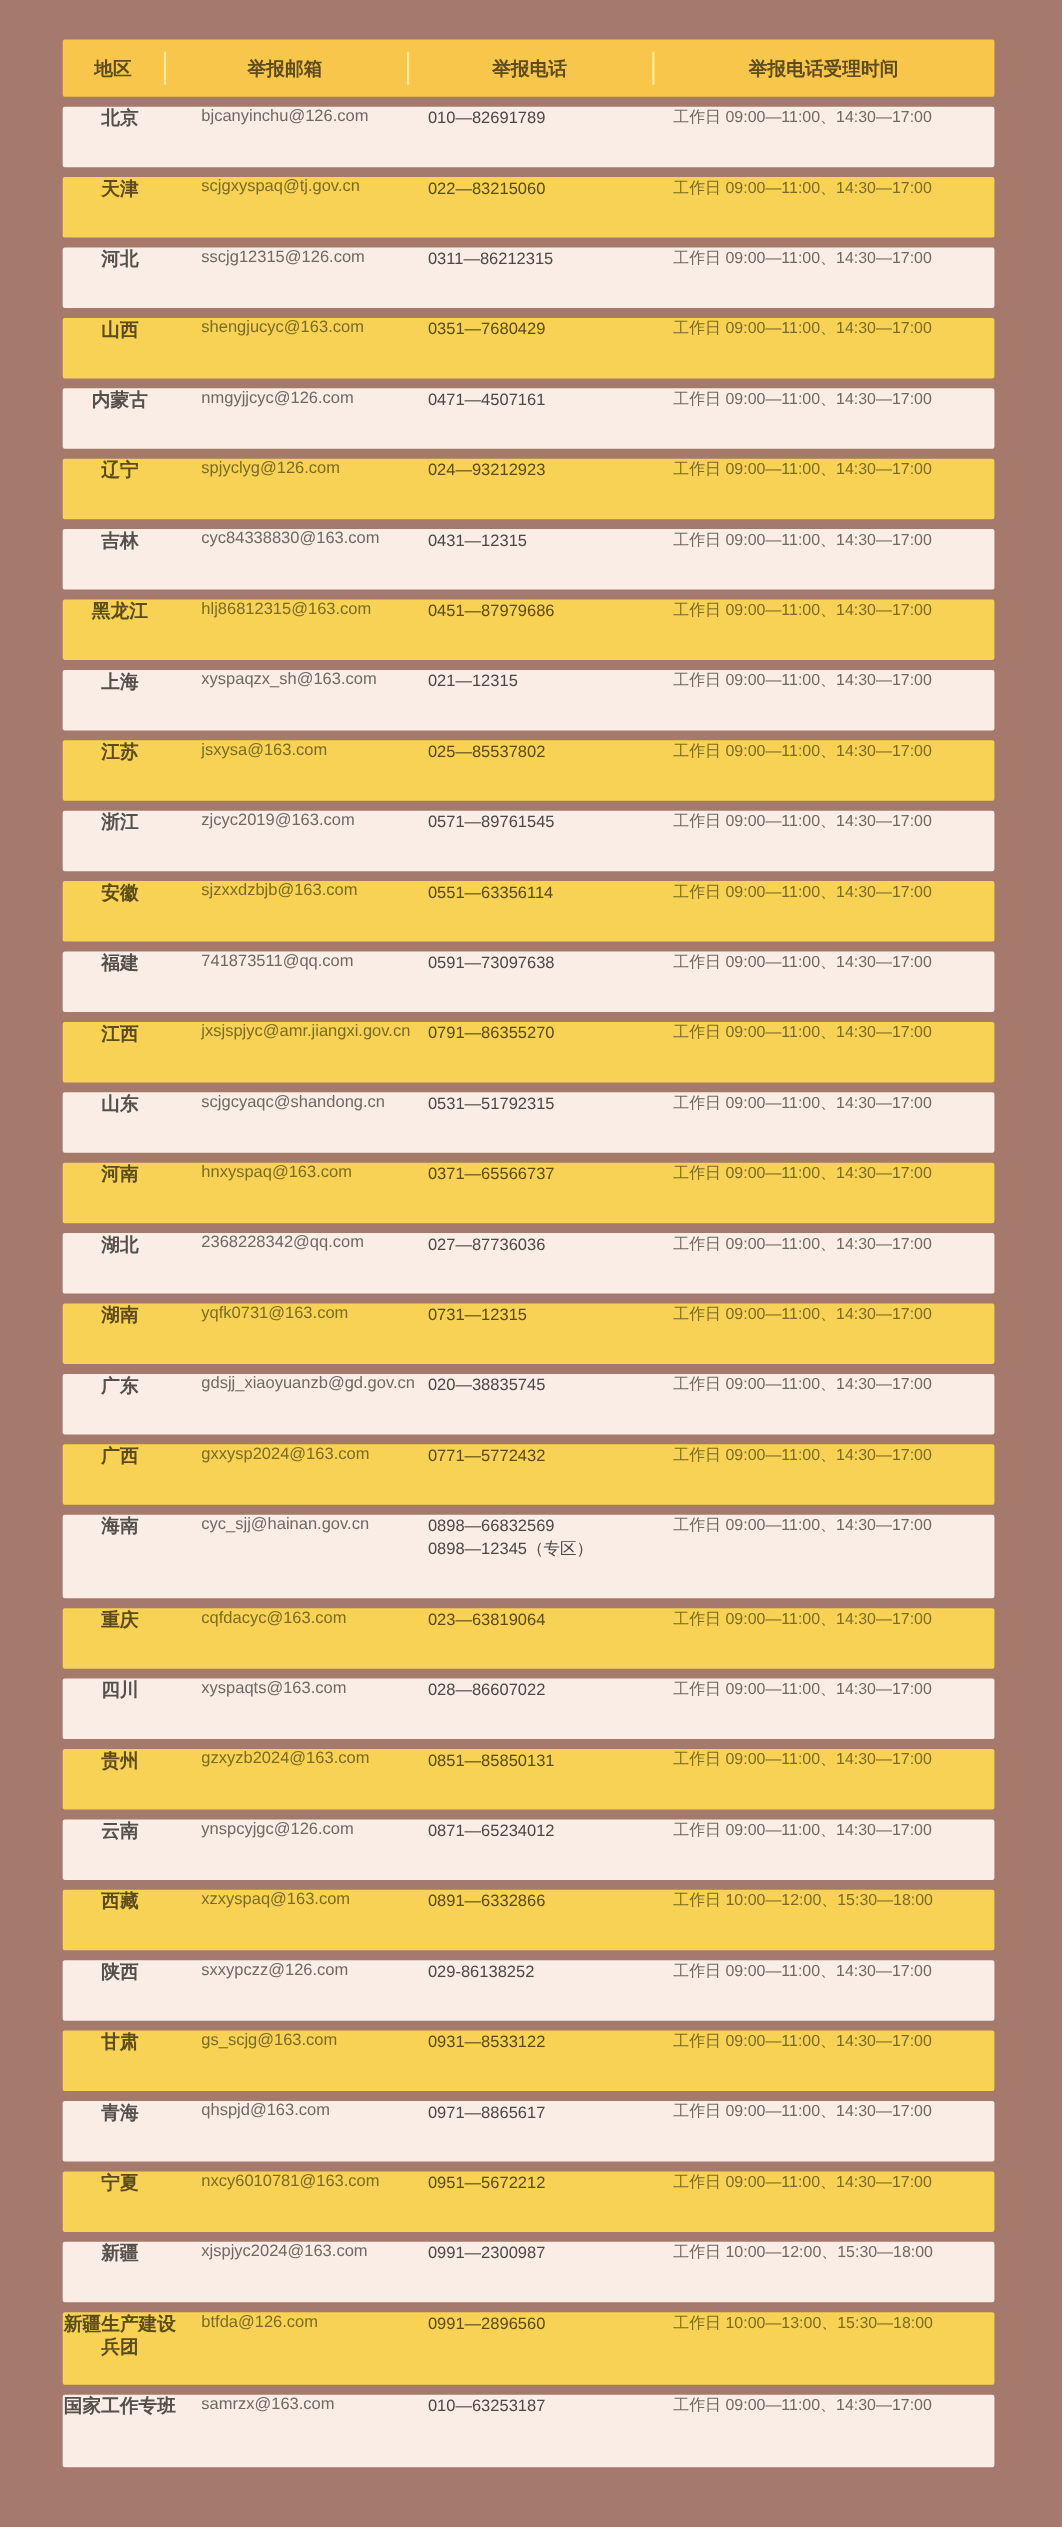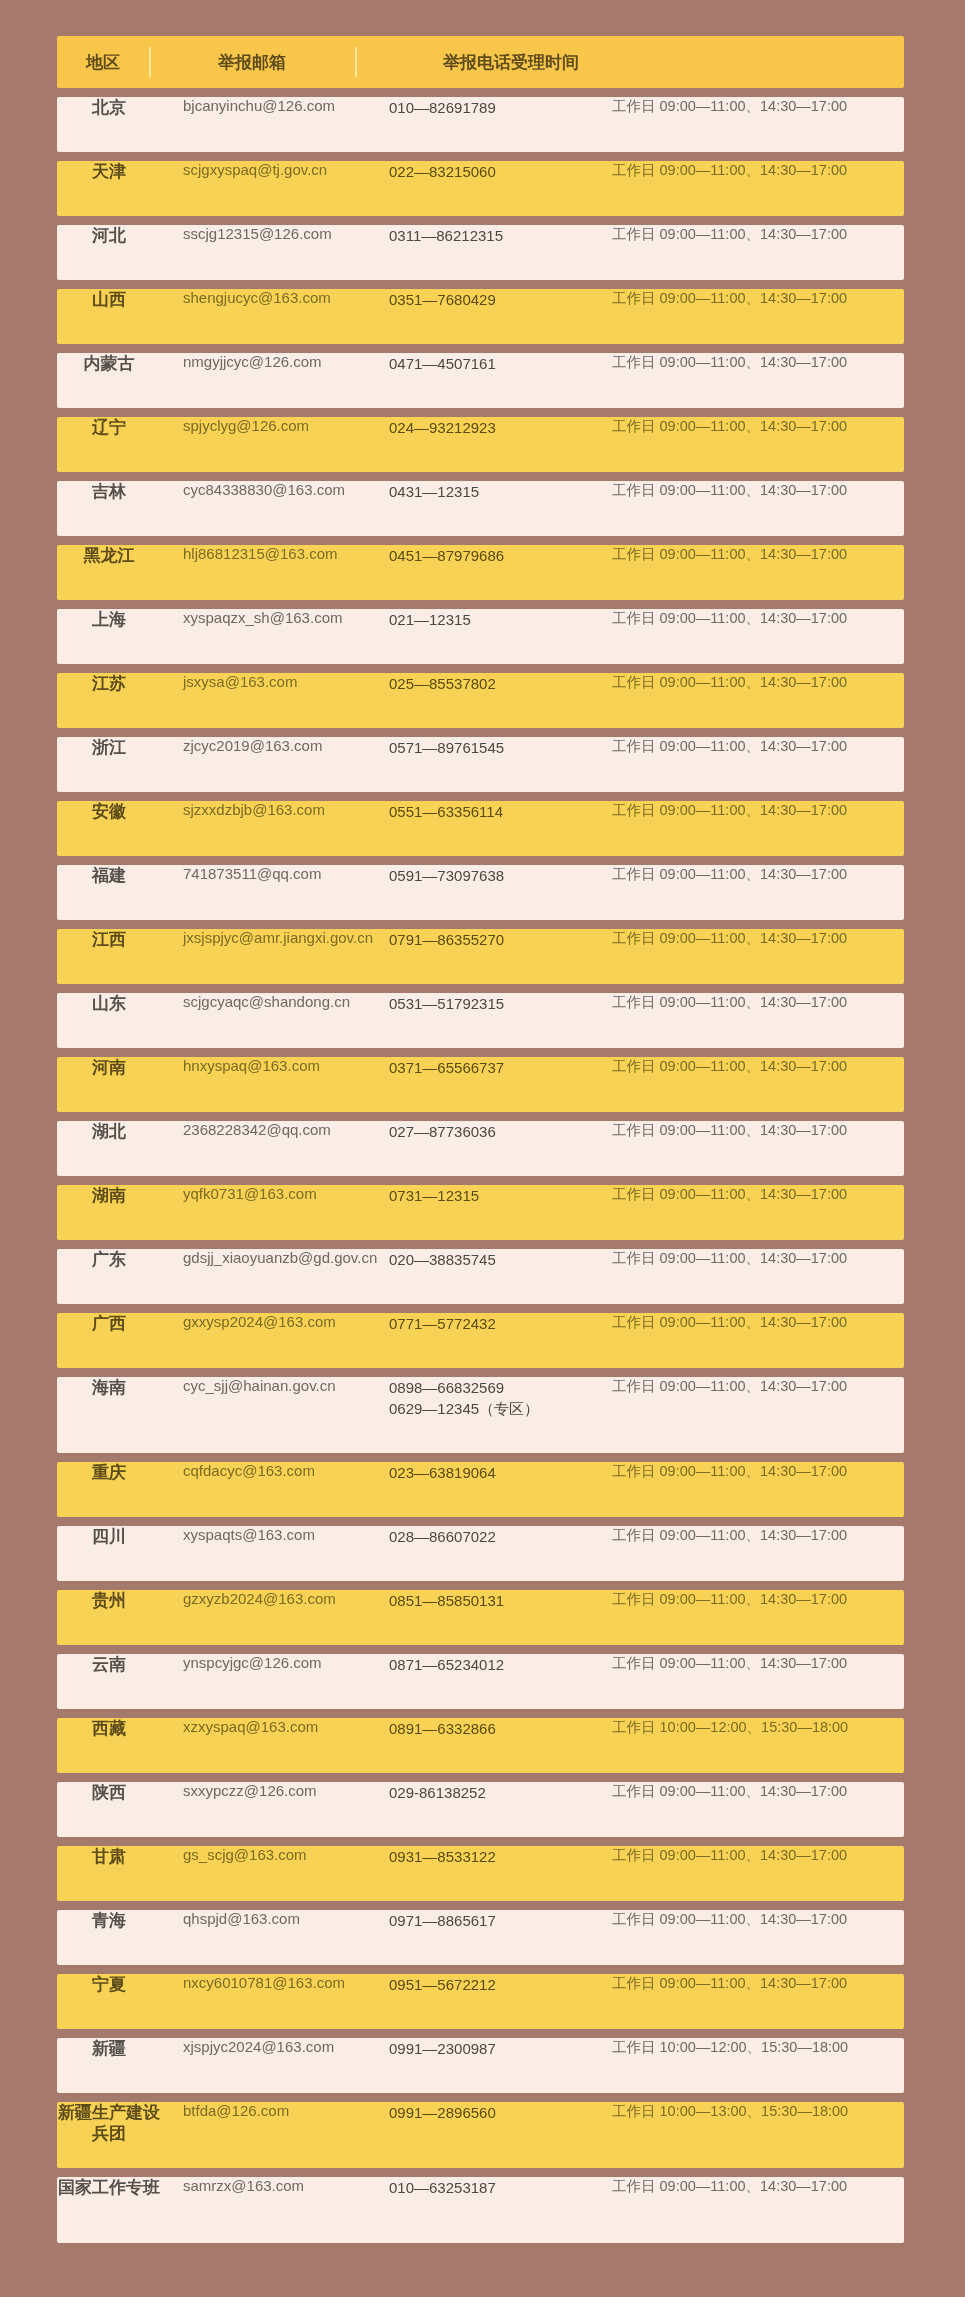--- a/index.html
+++ b/index.html
@@ -18,21 +18,21 @@
   }
   .header-cell{
     display:flex;align-items:center;justify-content:center;
     font-weight:bold;font-size:17px;color:#5e4c1c;position:relative;
   }
   .header-cell + .header-cell::before{
     content:"";position:absolute;left:0;top:11px;bottom:11px;width:2px;
     background:#fcea9e;
   }
   .c-region{width:92px;}
-  .c-email{width:206px;}
+  .c-email{width:222px;}
   .c-phone{width:225px;}
   .c-time{width:312px;}
   .row{
     min-height:55px;border-radius:2px;
     display:flex;align-items:flex-start;
   }
   .row.cream{background:#f9ede5;}
   .row.yellow{background:#f7d254;}
   .cell-region{
     width:104px;text-align:center;font-weight:bold;font-size:17px;line-height:1.25;
@@ -56,20 +56,21 @@
   .cream .cell-email,.cream .cell-time{color:#6f6962;}
   .yellow .cell-email,.yellow .cell-time{color:#7c6b23;}
 </style>
 </head>
 <body>
 
 <div class="board">
   <div class="header-row">
     <div class="header-cell c-region">地区</div>
     <div class="header-cell c-email">举报邮箱</div>
+    <div class="header-cell c-phone">举报电话</div>
     <div class="header-cell c-time">举报电话受理时间</div>
   </div>
 
 <div class="row cream">
       <div class="cell-region">北京</div>
       <div class="cell-email">bjcanyinchu@126.com</div>
       <div class="cell-phone">
         <div>010—82691789</div>
       </div>
       <div class="cell-time">工作日 09:00—11:00、14:30—17:00</div>
@@ -224,21 +225,21 @@
       <div class="cell-phone">
         <div>0771—5772432</div>
       </div>
       <div class="cell-time">工作日 09:00—11:00、14:30—17:00</div>
     </div>
     <div class="row cream" style="min-height: 76px;">
       <div class="cell-region">海南</div>
       <div class="cell-email">cyc_sjj@hainan.gov.cn</div>
       <div class="cell-phone">
         <div>0898—66832569</div>
-        <div>0629—12345（专区）</div>
+        <div>0898—12345（专区）</div>
       </div>
       <div class="cell-time">工作日 09:00—11:00、14:30—17:00</div>
     </div>
     <div class="row yellow">
       <div class="cell-region">重庆</div>
       <div class="cell-email">cqfdacyc@163.com</div>
       <div class="cell-phone">
         <div>023—63819064</div>
       </div>
       <div class="cell-time">工作日 09:00—11:00、14:30—17:00</div>

